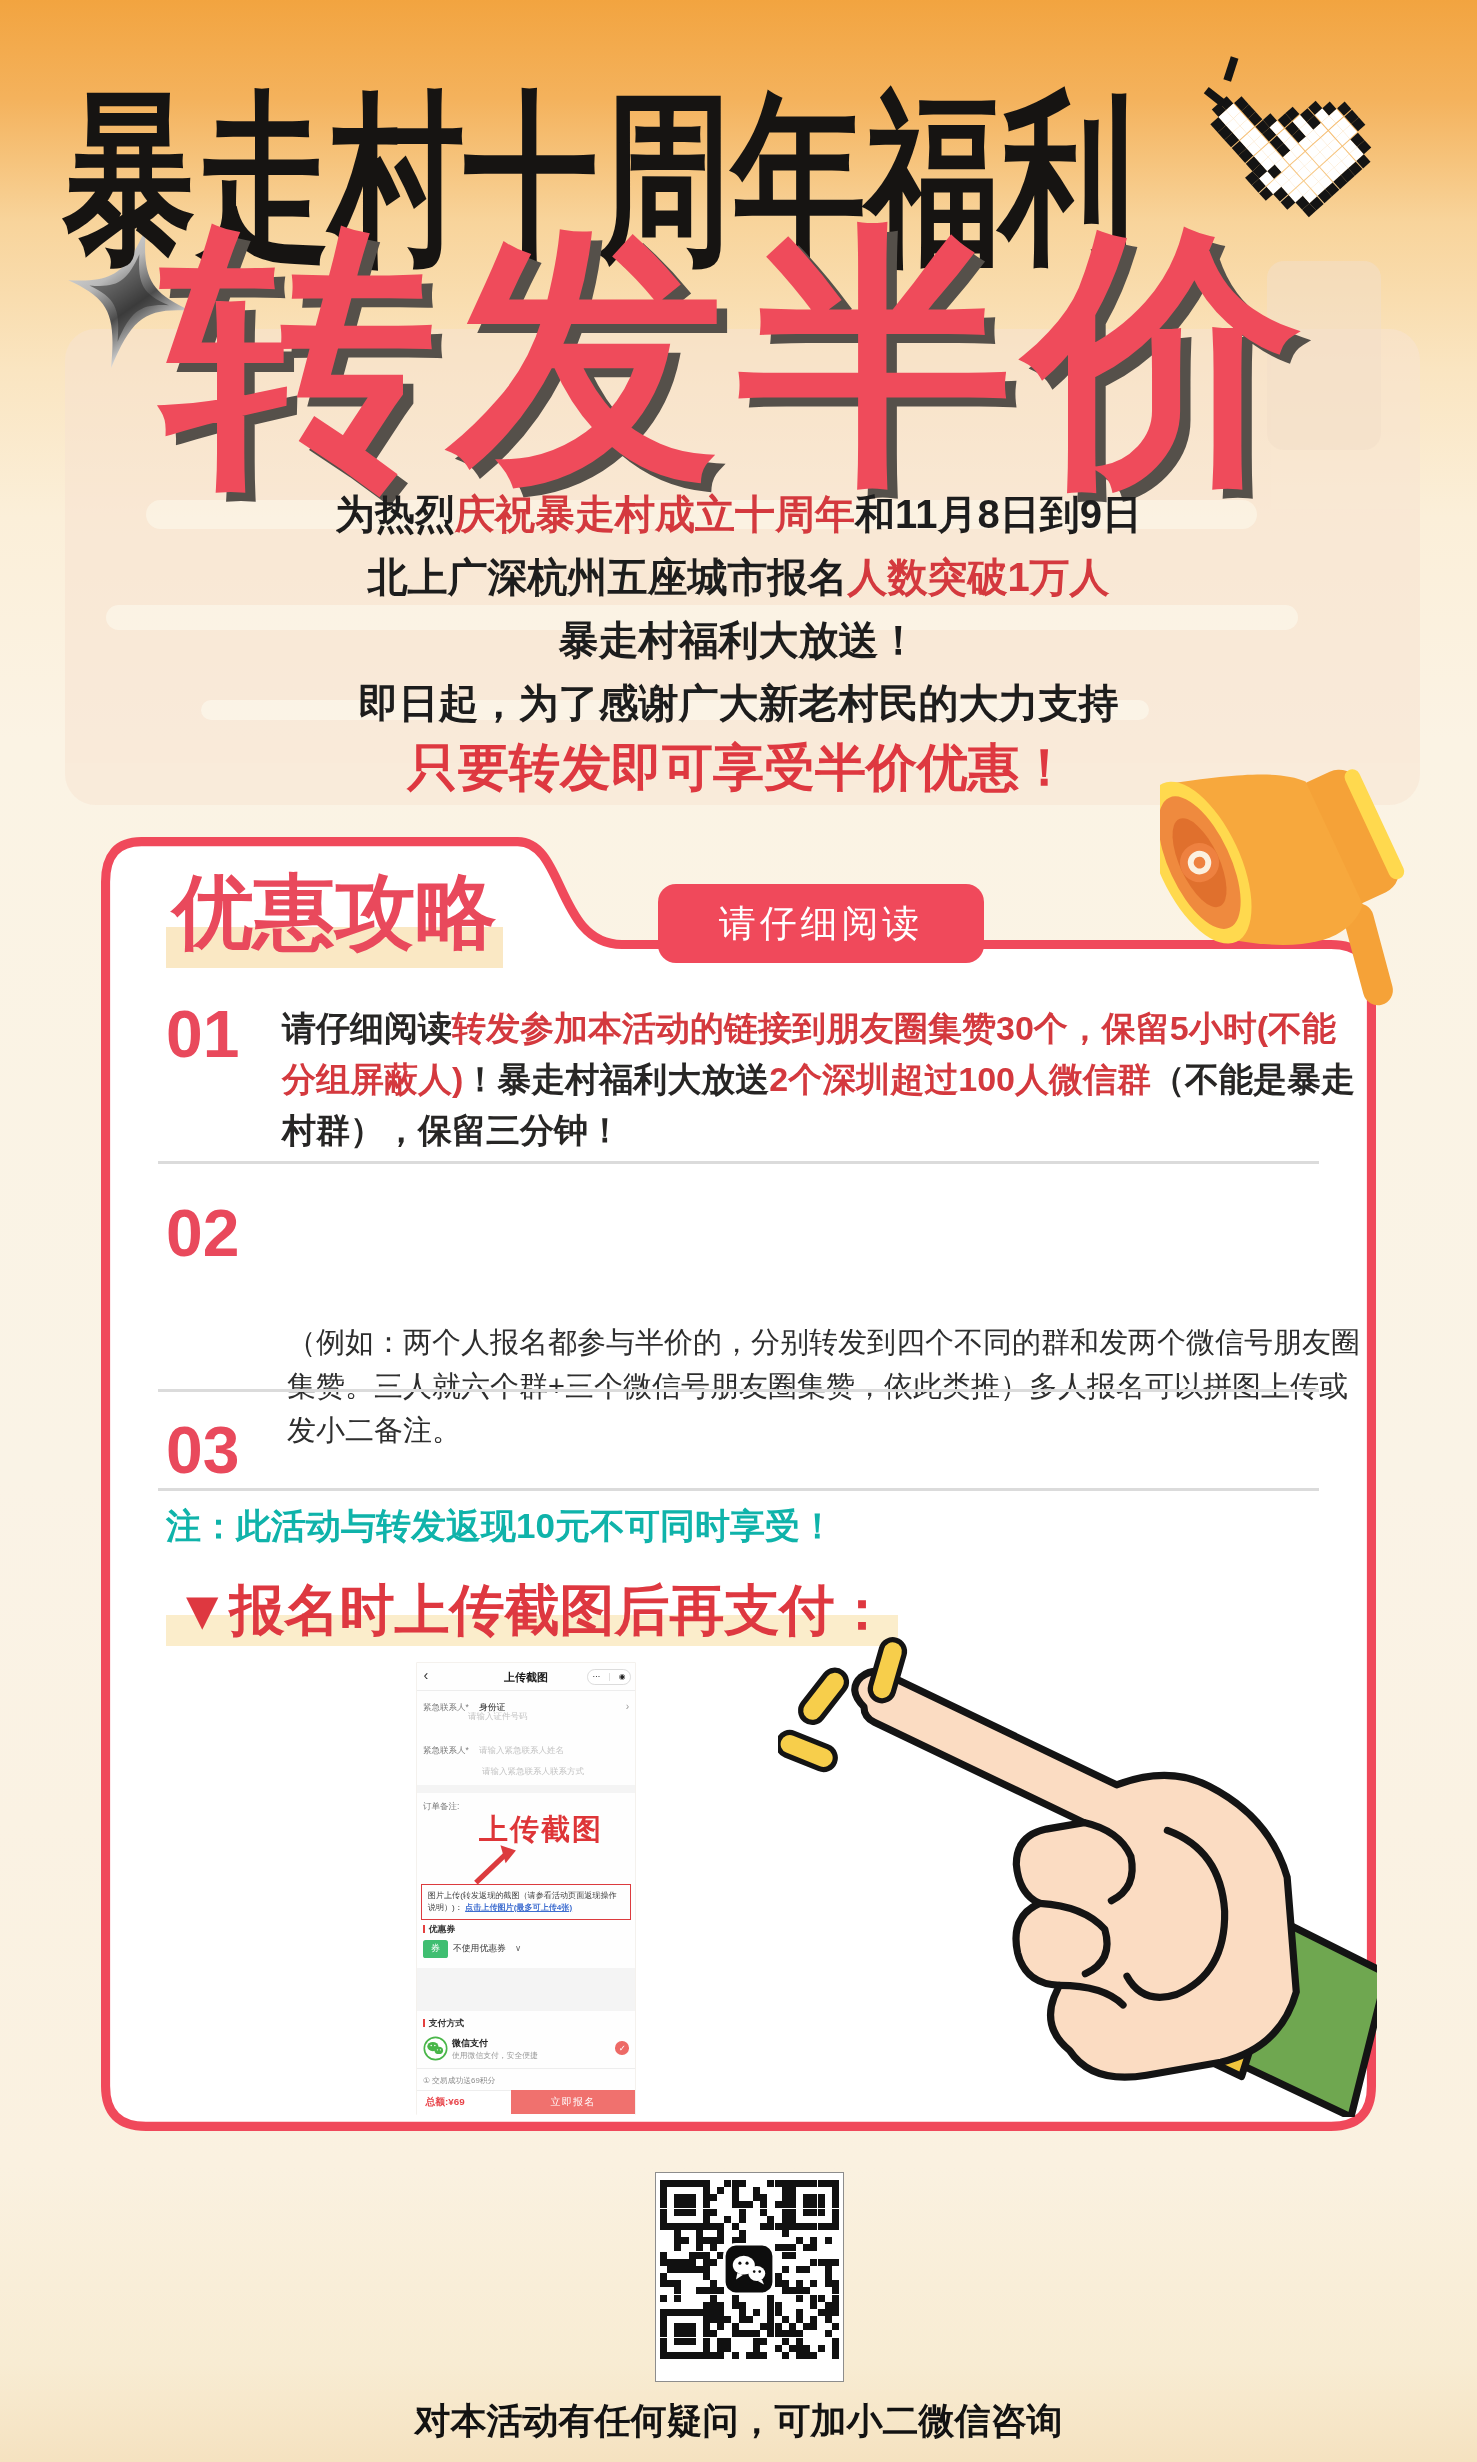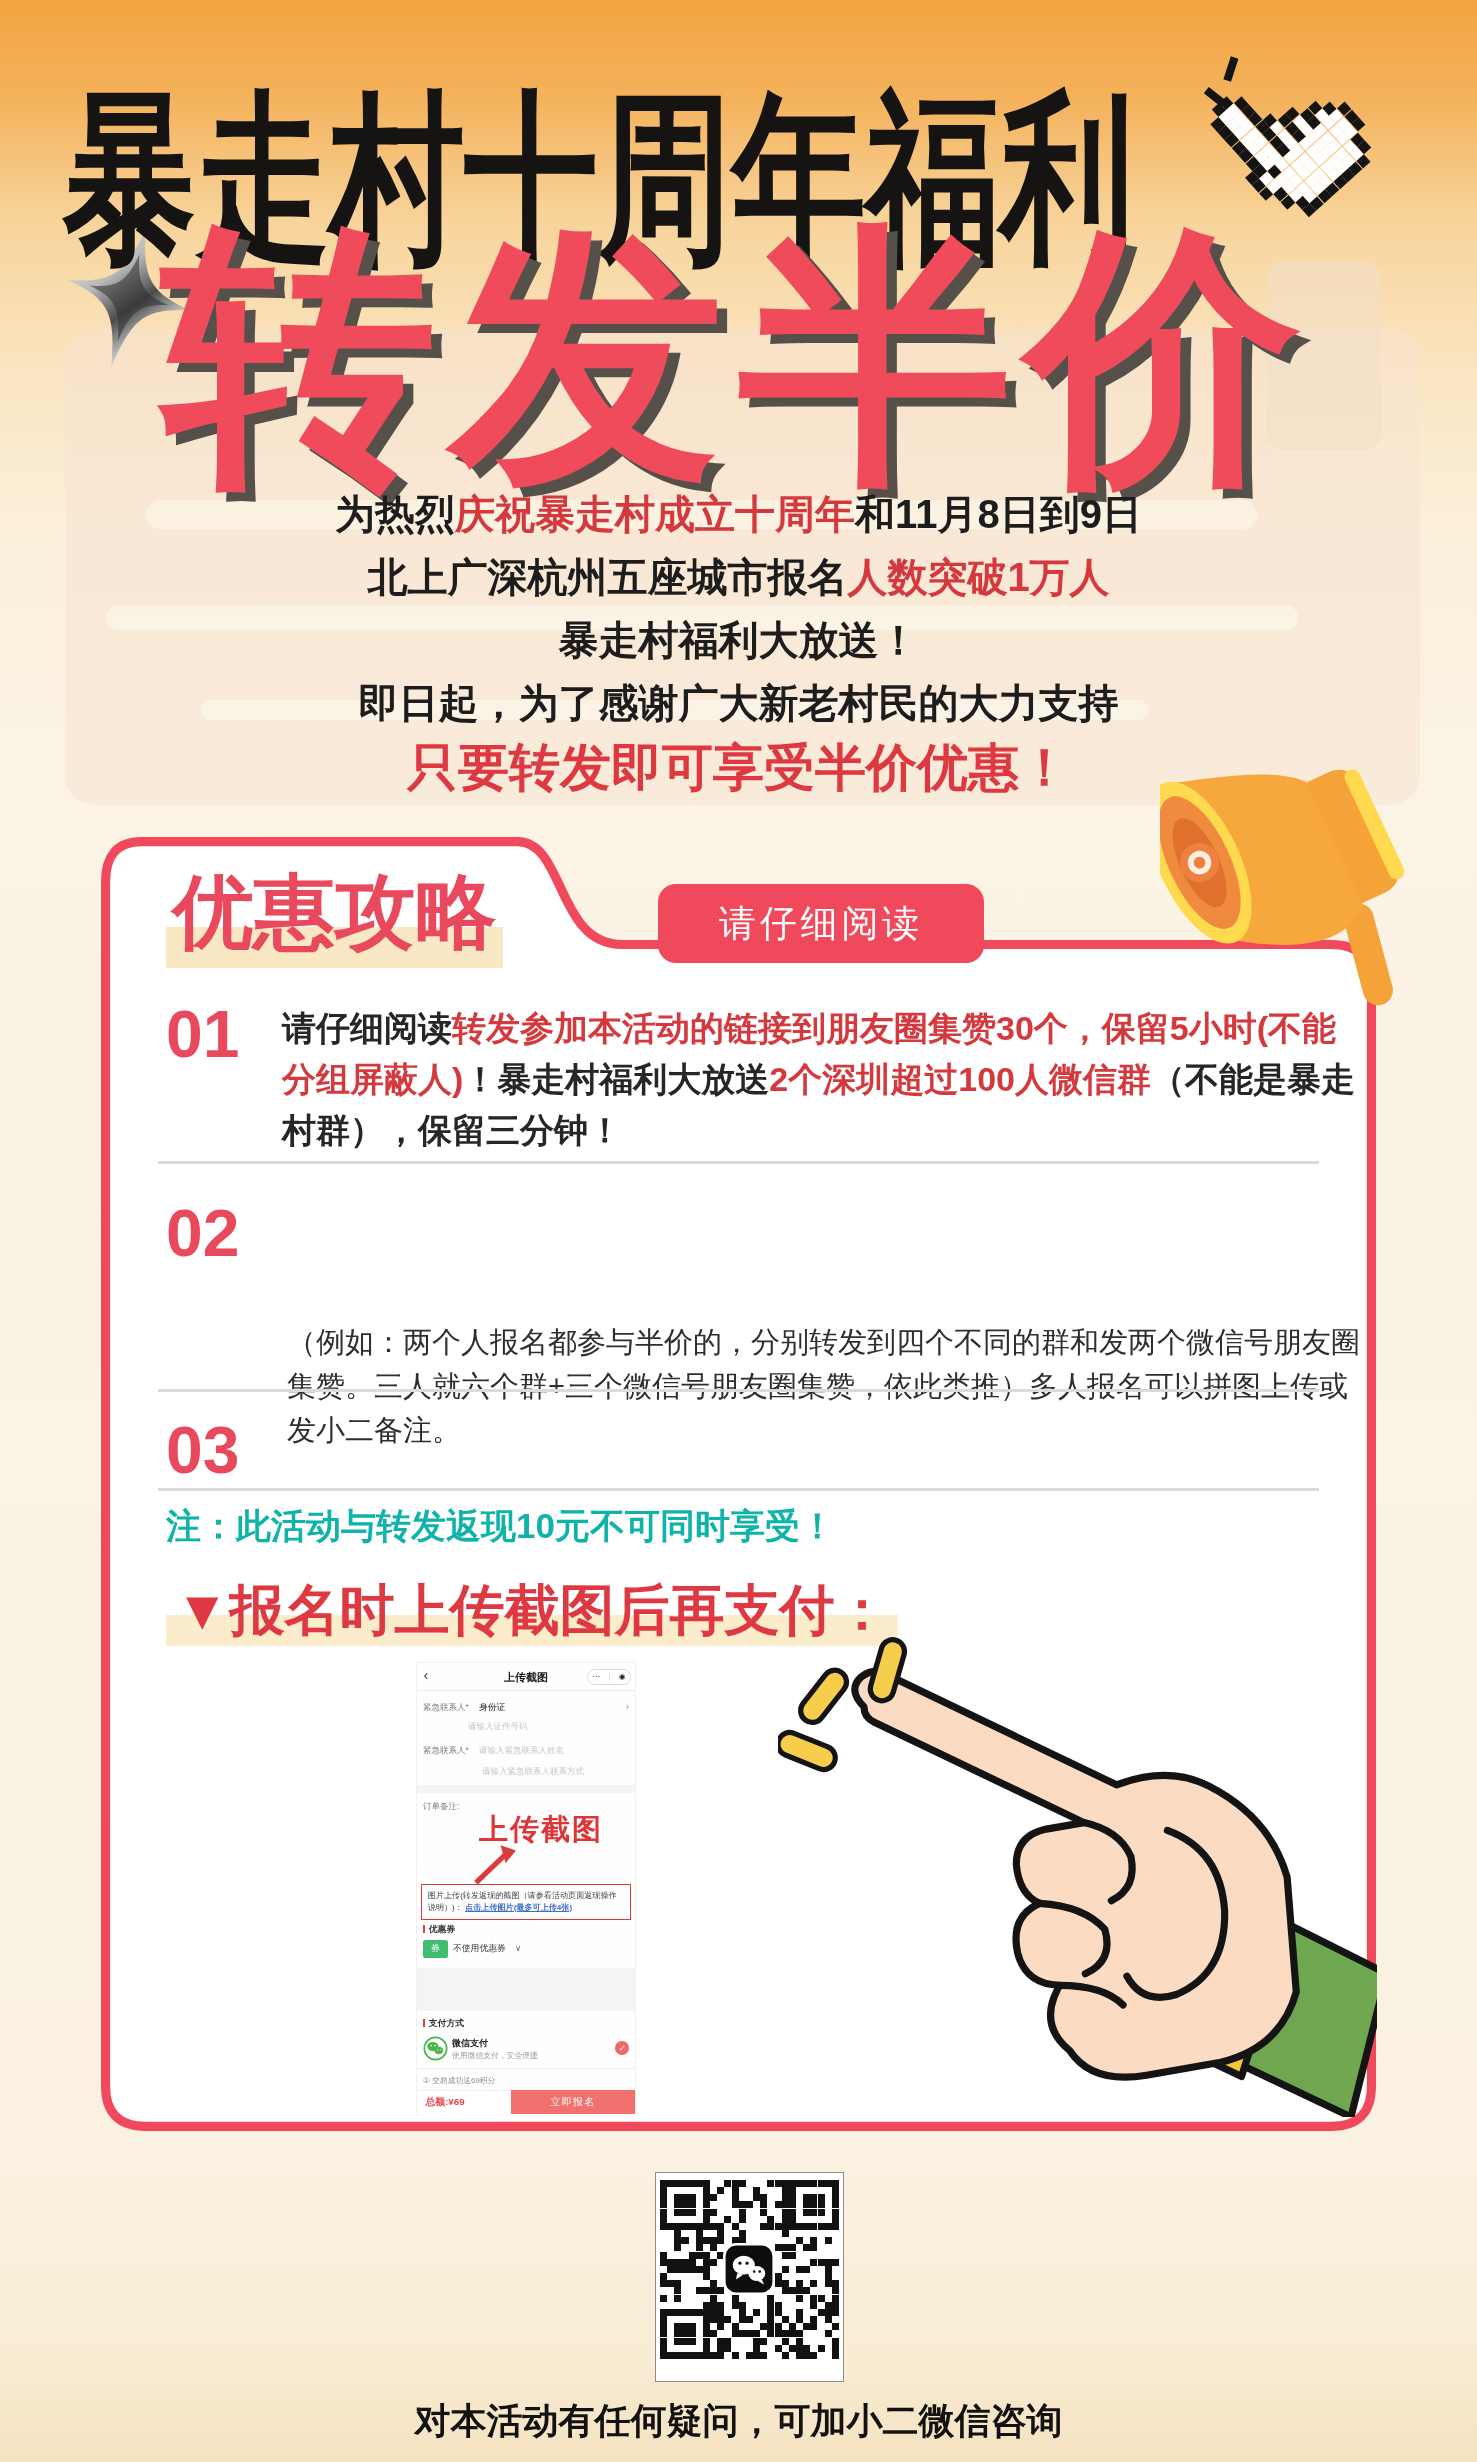--- a/index.html
+++ b/index.html
@@ -288,21 +288,21 @@
           <span class="dots">⋯</span>
           <span class="cap-div"></span>
           <span class="target">◉</span>
         </div>
       </div>
       <div class="hline" style="top:27px;"></div>
 
       <div class="label" style="top:39px;">紧急联系人*</div>
       <div class="value" style="top:39px;">身份证</div>
       <div class="chev" style="top:38px;">›</div>
-      <div class="ph" style="left:51px;top:58px;">请输入证件号码</div>
+      <div class="ph" style="left:51px;top:48px;">请输入证件号码</div>
 
       <div class="label" style="top:82px;">紧急联系人*</div>
       <div class="ph" style="left:62px;top:82px;">请输入紧急联系人姓名</div>
       <div class="ph" style="left:65px;top:103px;">请输入紧急联系人联系方式</div>
 
       <div class="band" style="top:122px;height:7.8px;"></div>
       <div class="label" style="top:138px;">订单备注:</div>
       <div class="stamp">上传截图</div>
 
       <svg style="position:absolute;left:51px;top:181px;" width="52" height="40" viewBox="0 0 80 62">

